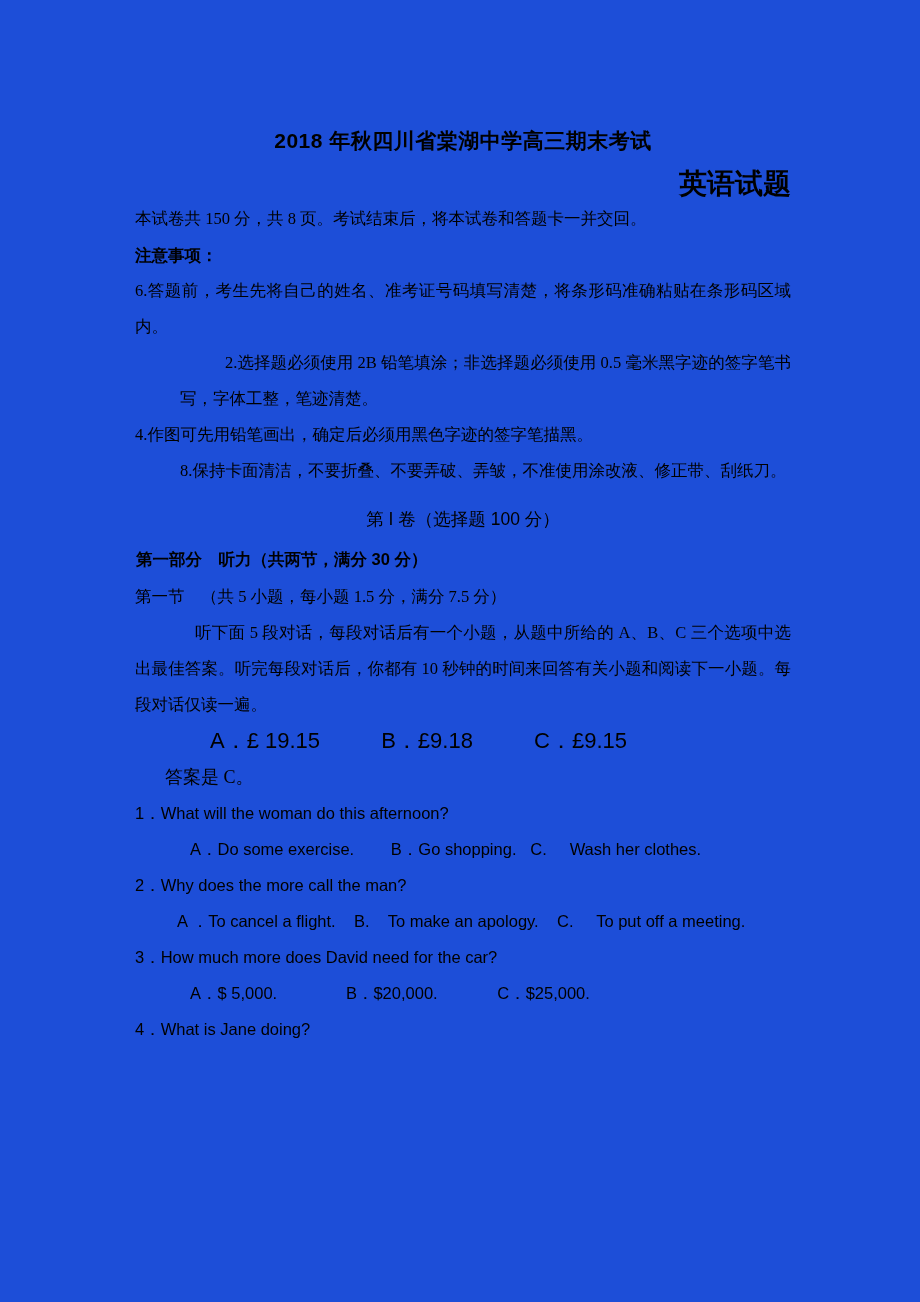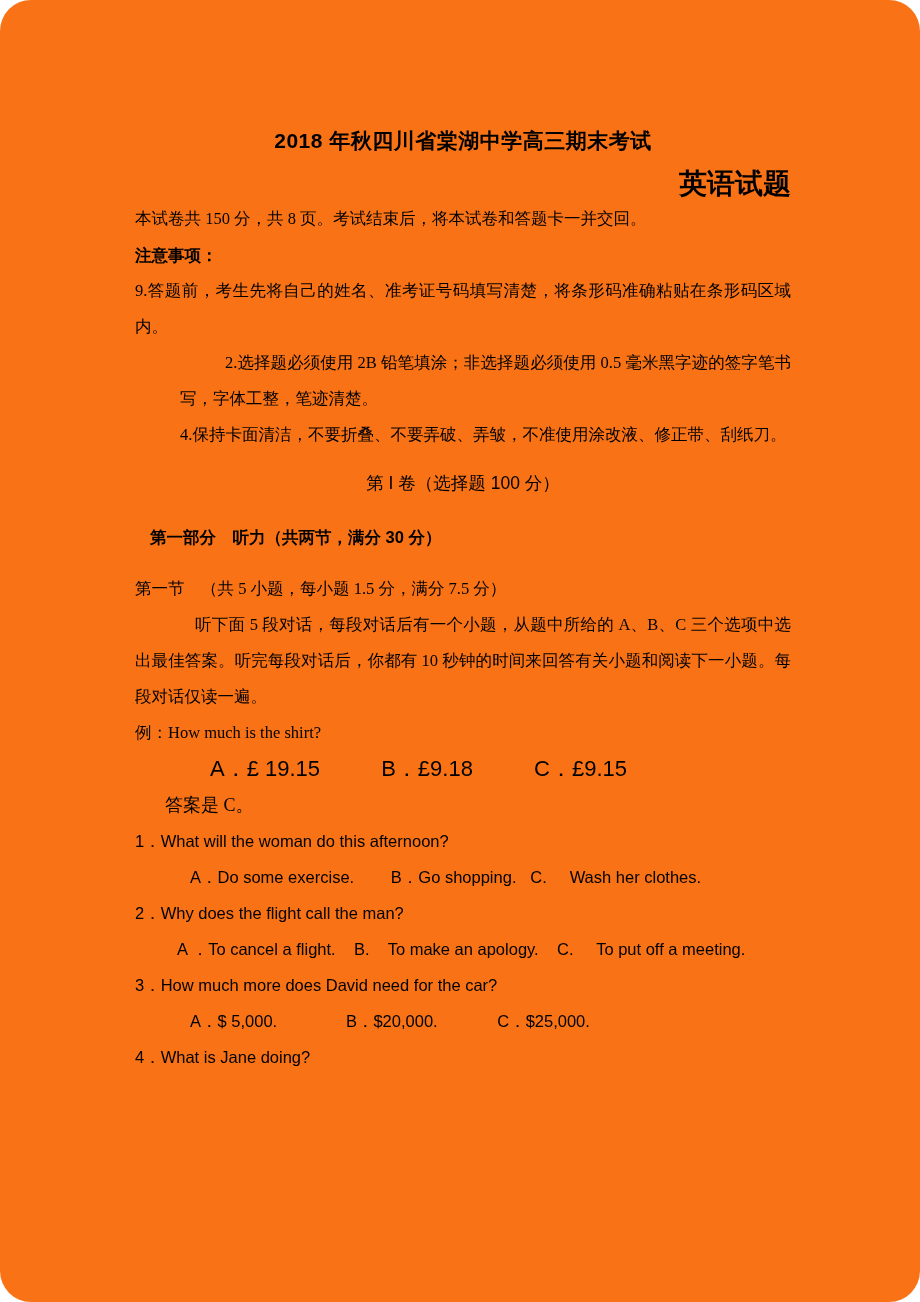--- a/index.html
+++ b/index.html
@@ -11,24 +11,23 @@
     width: 920px;
     height: 1302px;
     font-family: "Liberation Serif", "DejaVu Serif", serif;
     color: #000000;
     overflow: hidden;
   }
   .page {
     position: relative;
     width: 920px;
     height: 1302px;
-    background: #f97316;
+    background: #1d4ed8;
     box-sizing: border-box;
     padding: 0;
-    border-radius: 31px;
   }
   .content {
     position: absolute;
     left: 135px;
     top: 0;
     width: 656px;
   }
 
   
   .doc-title {
@@ -74,21 +73,21 @@
     font-weight: normal;
     font-size: 17.5px;
     line-height: 40px;
     margin: 10px 0 0 0;
     font-family: "Liberation Sans", "DejaVu Sans", sans-serif;
   }
   .sec-head {
     font-weight: bold;
     font-size: 16.5px;
     line-height: 38px;
-    margin: 15px;
+    margin: 1px;
     font-family: "Liberation Sans", "DejaVu Sans", sans-serif;
   }
 
   
   .q {
     margin: 0;
     font-size: 16.5px;
     line-height: 36px;
     font-family: Liberation Sans, sans-serif;
     white-space: pre;
@@ -130,42 +129,42 @@
 <div class="page">
   <div class="content">
 
     <h1 class="doc-title">2018 年秋四川省棠湖中学高三期末考试</h1>
     <h2 class="doc-subtitle">英语试题</h2>
 
     <p class="line gap-top-1">本试卷共 150 分，共 8 页。考试结束后，将本试卷和答题卡一并交回。</p>
 
     <p class="line bold sans gap-top-2">注意事项：</p>
 
-    <p class="line">9.答题前，考生先将自己的姓名、准考证号码填写清楚，将条形码准确粘贴在条形码区域内。</p>
+    <p class="line">6.答题前，考生先将自己的姓名、准考证号码填写清楚，将条形码准确粘贴在条形码区域内。</p>
     <p class="line indent-2 indent-hang">2.选择题必须使用 2B 铅笔填涂；非选择题必须使用 0.5 毫米黑字迹的签字笔书写，字体工整，笔迹清楚。</p>
-    <p class="line indent-2">4.保持卡面清洁，不要折叠、不要弄破、弄皱，不准使用涂改液、修正带、刮纸刀。</p>
+    <p class="line">4.作图可先用铅笔画出，确定后必须用黑色字迹的签字笔描黑。</p>
+    <p class="line indent-2">8.保持卡面清洁，不要折叠、不要弄破、弄皱，不准使用涂改液、修正带、刮纸刀。</p>
 
     <p class="center-head">第 I 卷（选择题 100 分）</p>
 
     <p class="sec-head">第一部分　听力（共两节，满分 30 分）</p>
 
     <p class="line">第一节　（共 5 小题，每小题 1.5 分，满分 7.5 分）</p>
     <p class="line indent-2" style="text-indent:60px">听下面 5 段对话，每段对话后有一个小题，从题中所给的 A、B、C 三个选项中选出最佳答案。听完每段对话后，你都有 10 秒钟的时间来回答有关小题和阅读下一小题。每段对话仅读一遍。</p>
 
-    <p class="example-line">例：How much is the shirt?</p>
     <p class="example-opts">A．£ 19.15          B．£9.18          C．£9.15</p>
     <p class="answer-line">答案是 C。</p>
 
     <div>
       <p class="q"><span>1．</span><span>What will the woman do this afternoon?</span></p>
       <p class="opts">A．Do some exercise.        B．Go shopping.   C.     Wash her clothes.</p>
     </div>
 
     <div>
-      <p class="q"><span>2．</span><span>Why does the flight call the man?</span></p>
+      <p class="q"><span>2．</span><span>Why does the more call the man?</span></p>
       <p class="opts opts-wide">A ．To cancel a flight.    B.    To make an apology.    C.     To put off a meeting.</p>
     </div>
 
     <div>
       <p class="q"><span>3．</span><span>How much more does David need for the car?</span></p>
       <p class="opts">A．$ 5,000.               B．$20,000.             C．$25,000.</p>
     </div>
 
     <div>
       <p class="q"><span>4．</span><span>What is Jane doing?</span></p>

